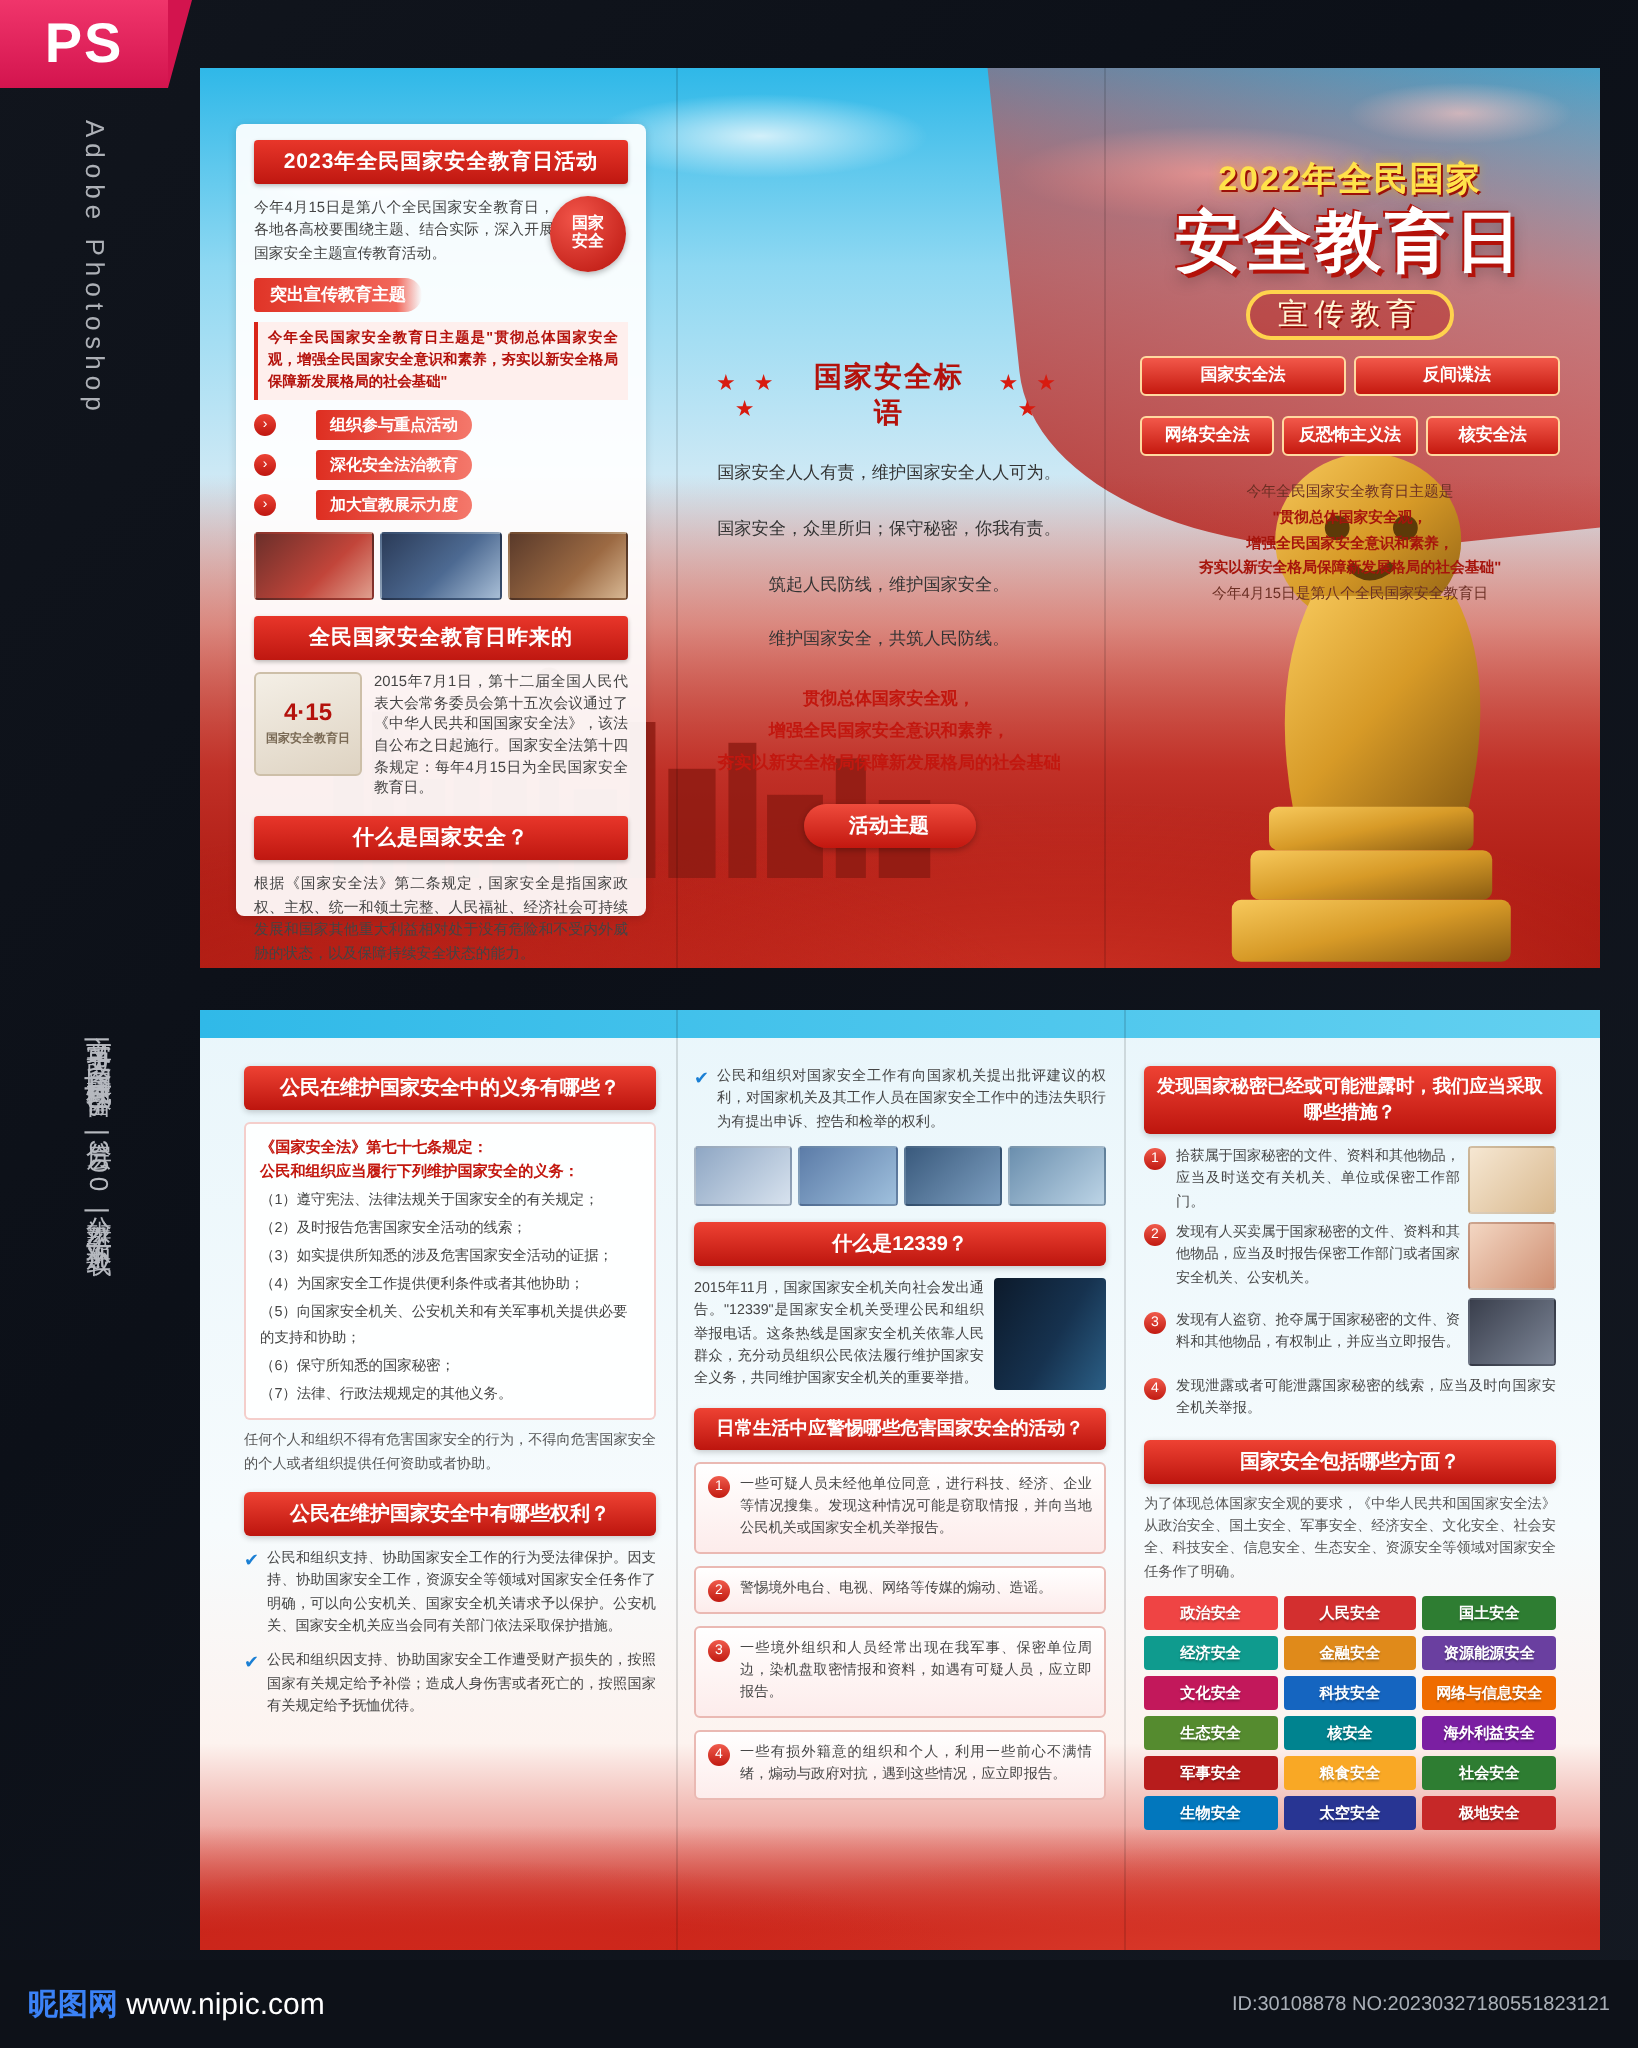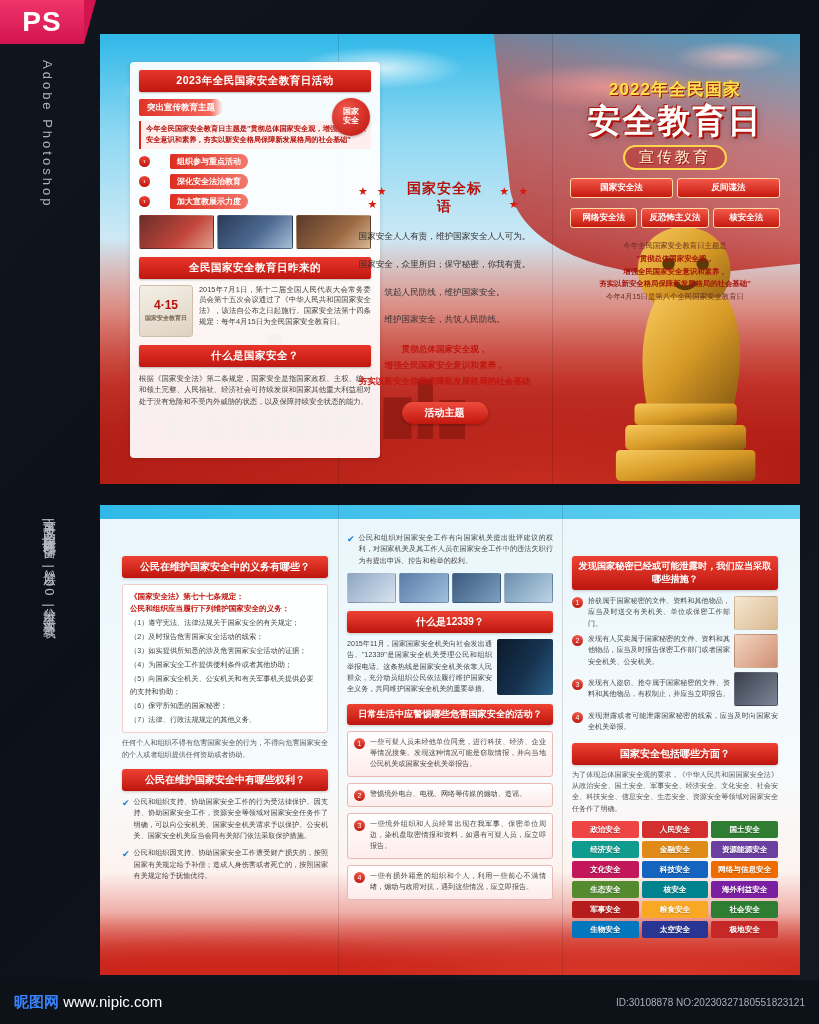--- a/index.html
+++ b/index.html
@@ -94,26 +94,25 @@
   }
 
   
   .fold {
     position: absolute; top: 0; bottom: 0; width: 1px;
     background: rgba(0,0,0,.12);
   }
 
   
   .card-left {
-    position: absolute; left: 18px; top: 28px; width: 250px; height: 396px;
+    position: absolute; left: 18px; top: 28px; width: 205px; height: 396px;
     background: rgba(255,255,255,.93);
     border-radius: 4px;
     padding: 8px 9px;
     box-shadow: 0 1px 4px rgba(0,0,0,.15);
-    margin-left: 12px;
   }
   .rib-title {
     position: relative;
     background: linear-gradient(180deg,#e8362a 0%, #bf1710 100%);
     color: #fff; font-size: 10.5px; font-weight: bold;
     text-align: center; padding: 4px 6px; border-radius: 2px;
     letter-spacing: .5px;
     box-shadow: 0 1px 2px rgba(0,0,0,.25);
   }
   .body-txt {
@@ -262,21 +261,20 @@
   }
   #col1 { left: 22px; }
   #col2 { left: 247px; }
   #col3 { left: 472px; }
 
   .sec-title {
     background: linear-gradient(180deg,#ee4233 0%, #bd150e 100%);
     color:#fff; font-size: 10px; font-weight: bold; text-align:center;
     padding: 4px 4px; border-radius: 3px;
     box-shadow: 0 1px 3px rgba(0,0,0,.2);
-    margin-top: 23px;
   }
   .sec-title.wide { font-size: 9.2px; }
   .card-white {
     background: rgba(255,255,255,.9);
     border: 1px solid rgba(214,60,48,.25);
     border-radius: 3px; padding: 6px 7px; margin-top: 6px;
   }
   .redtxt { color:#c3180f; font-weight: bold; font-size: 7.6px; line-height:1.55; }
   .list-txt { font-size: 7.2px; line-height: 1.7; color:#444; }
   .list-txt div { margin-top: 2px; }
@@ -380,20 +378,21 @@
         <circle cx="74" cy="38" r="4" fill="#5c3a08"></circle>
         <path d="M56 50 q6 7 14 0" stroke="#5c3a08" stroke-width="3" fill="none"></path>
       </g>
     </svg>
 
     <div class="fold" style="left:238px;"></div>
     <div class="fold" style="left:452px;"></div>
 
     <div class="card-left">
       <div class="rib-title">2023年全民国家安全教育日活动</div>
+      <div class="body-txt" style="width:150px;">今年4月15日是第八个全民国家安全教育日，各地各高校要围绕主题、结合实际，深入开展国家安全主题宣传教育活动。</div>
       <div class="badge-seal">国家<br>安全</div>
 
       <div class="subhead">突出宣传教育主题</div>
       <div class="theme-box">今年全民国家安全教育日主题是"贯彻总体国家安全观，增强全民国家安全意识和素养，夯实以新安全格局保障新发展格局的社会基础"</div>
 
       <div class="arrow-item">
         <span class="arrow-dot">›</span>
         <span class="arrow-lbl">组织参与重点活动</span>
       </div>
       <div class="arrow-item">

